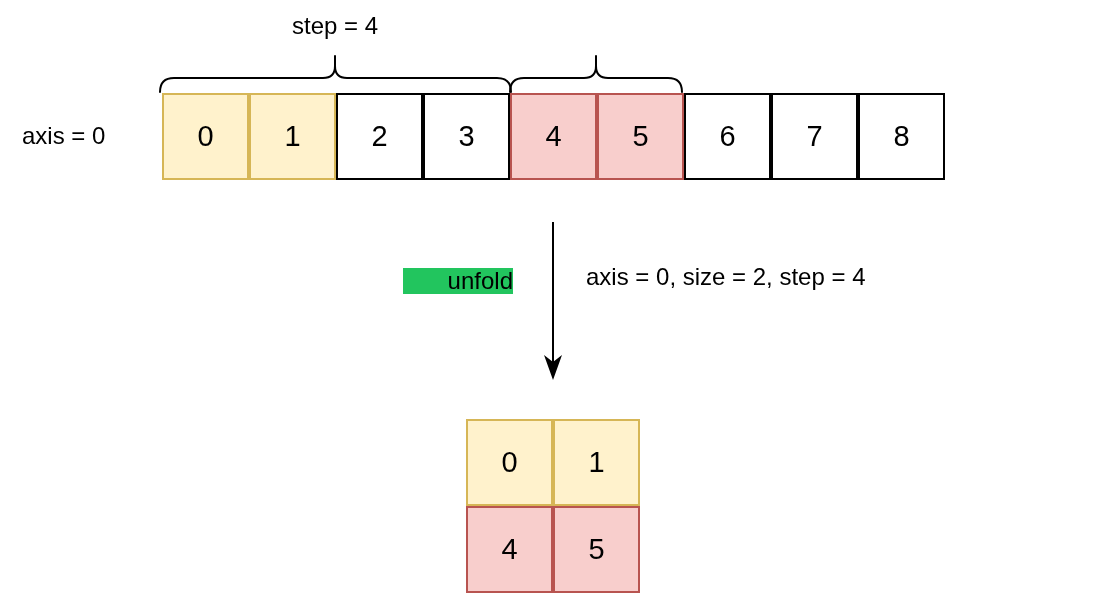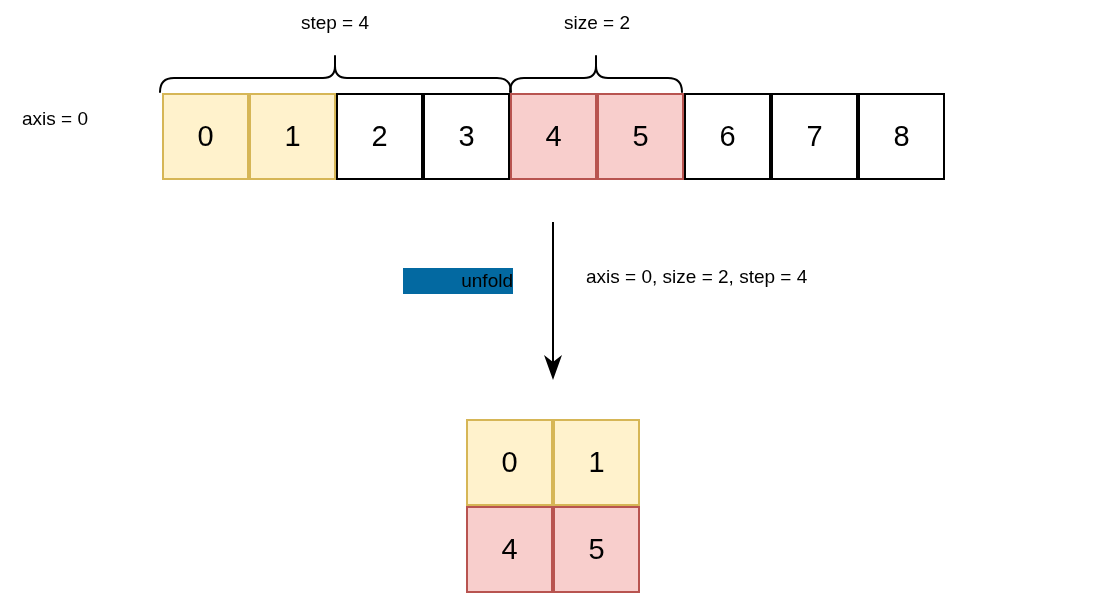--- a/index.html
+++ b/index.html
@@ -11,46 +11,46 @@
   .canvas {
     position: relative;
     width: 1108px;
     height: 615px;
     background: #ffffff;
     overflow: hidden;
     color: #000000;
   }
   .label {
     position: absolute;
-    font-size: 19px;
+    font-size: 24px;
     color: #000000;
     white-space: nowrap;
   }
   .step-label {
     left: 235px; top: 12px;
     width: 200px;
     text-align: center;
   }
   .size-label {
     left: 497px; top: 12px;
     width: 200px;
     text-align: center;
   }
   .axis-label {
-    left: 22px; top: 106px;
+    left: 22px; top: 123px;
     width: 120px;
     line-height: 26px;
     text-align: left;
   }
   .unfold-label {
     left: 403px; top: 268px;
     width: 110px;
     line-height: 26px;
     text-align: right;
-    background: #0369a1;
+    background: #22c55e;
   }
   .params-label {
     left: 586px; top: 264px;
     line-height: 26px;
     text-align: left;
   }
   .brace {
     position: absolute;
   }
   .brace-step { left: 159px; top: 54px; }
@@ -100,21 +100,20 @@
     border-color: var(--plain-border, #000000);
   }
 </style>
 </head>
 <body>
 
 <div class="canvas">
 
   <div class="label step-label">step = 4</div>
 
-  <div class="label size-label">size = 2</div>
 
   <svg class="brace brace-step" width="353" height="40" viewBox="0 0 353 40">
     <path d="M1,38 Q1,24 15,24 H164 Q176,24 176,12 V2" fill="none" stroke="#000000" stroke-width="2" stroke-linecap="round" stroke-linejoin="round"></path>
     <path d="M352,38 Q352,24 338,24 H188 Q176,24 176,12" fill="none" stroke="#000000" stroke-width="2" stroke-linecap="round" stroke-linejoin="round"></path>
   </svg>
 
   <svg class="brace brace-size" width="174" height="40" viewBox="0 0 174 40">
     <path d="M1,38 Q1,24 15,24 H75 Q87,24 87,12 V2" fill="none" stroke="#000000" stroke-width="2" stroke-linecap="round" stroke-linejoin="round"></path>
     <path d="M173,38 Q173,24 159,24 H99 Q87,24 87,12" fill="none" stroke="#000000" stroke-width="2" stroke-linecap="round" stroke-linejoin="round"></path>
   </svg>

